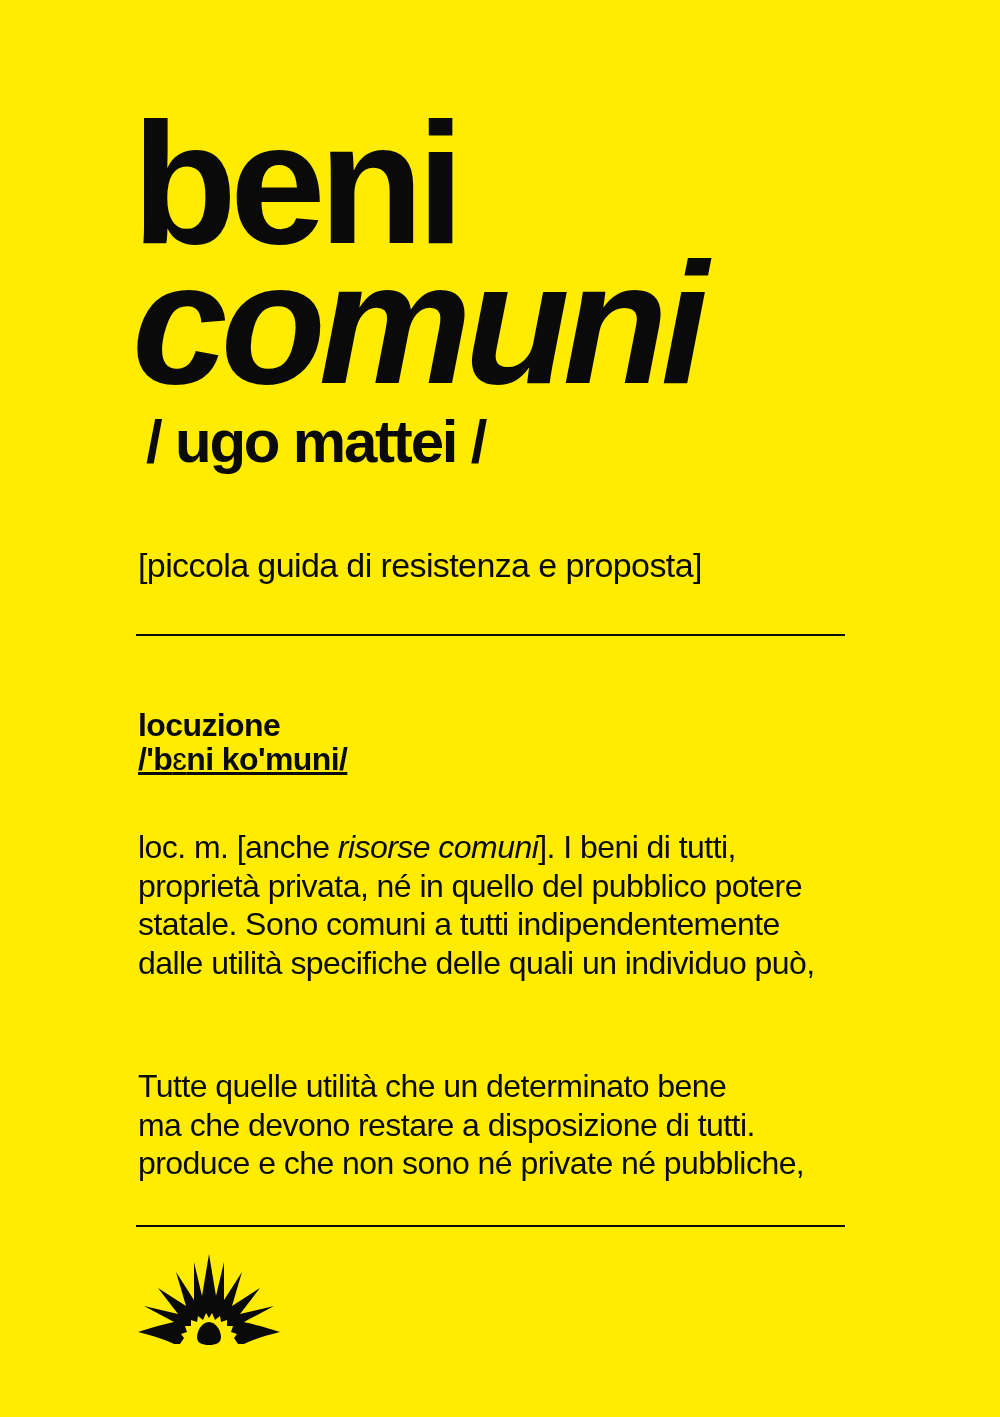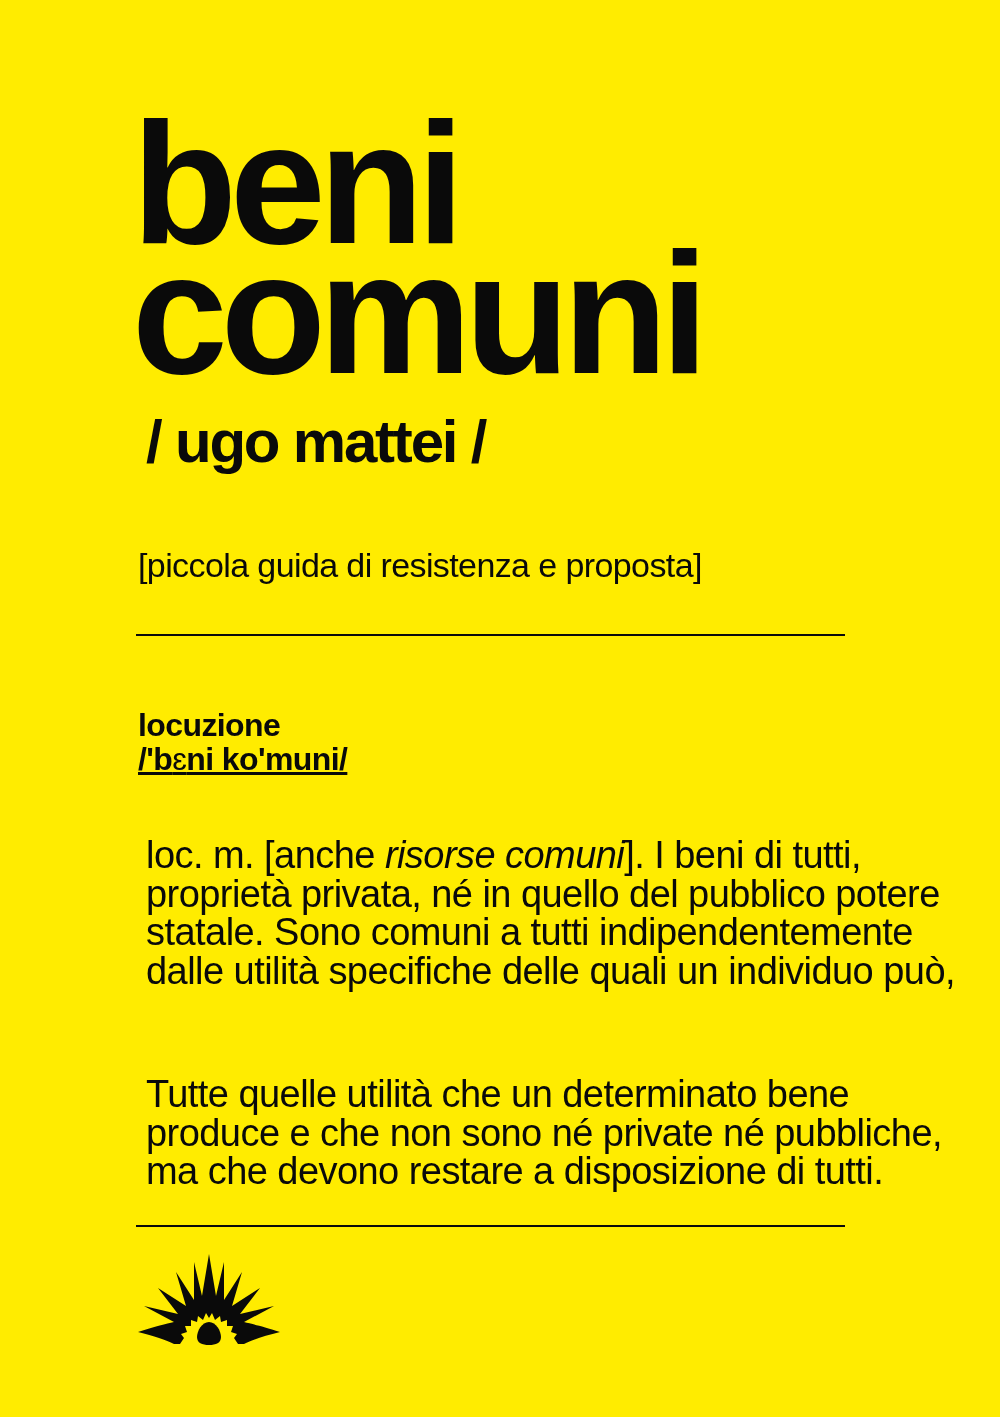--- a/index.html
+++ b/index.html
@@ -18,21 +18,21 @@
     .abs { position: absolute; margin: 0; white-space: nowrap; }
 
     .title-line {
       font-weight: bold;
       font-size: 172px;
       line-height: 1;
       letter-spacing: -7px;
       left: 132px;
     }
     #title-1 { top: 97px; }
-    #title-2 { top: 227px; }
+    #title-2 { top: 237px; font-style: italic; }
 
     #author {
       left: 146px;
       top: 412px;
       font-weight: bold;
       font-size: 60px;
       line-height: 1;
       letter-spacing: -2.2px;
     }
 
@@ -70,24 +70,24 @@
       line-height: 1;
       letter-spacing: -0.6px;
       text-decoration: underline;
     }
     #pronunciation .epsilon { font-weight: normal; }
 
     .definition {
       position: absolute;
       left: 138px;
       width: 760px;
-      font-size: 38px;
+      font-size: 32px;
       line-height: 38.5px;
       letter-spacing: -0.55px;
-      margin: 8px;
+      margin: 0;
     }
     .definition .line { display: block; white-space: nowrap; }
     #definition-1 { top: 828px; }
     #definition-2 { top: 1067px; }
 
     #logo {
       position: absolute;
       left: 136px;
       top: 1254px;
       width: 146px;
@@ -112,22 +112,22 @@
 
 <p class="definition" id="definition-1">
   <span class="line"><span>loc. m. [anche </span><em>risorse comuni</em><span>]. I beni di tutti,</span></span>
   <span class="line">proprietà privata, né in quello del pubblico potere</span>
   <span class="line">statale. Sono comuni a tutti indipendentemente</span>
   <span class="line">dalle utilità specifiche delle quali un individuo può,</span>
 </p>
 
 <p class="definition" id="definition-2">
   <span class="line">Tutte quelle utilità che un determinato bene</span>
+  <span class="line">ma che devono restare a disposizione di tutti.</span>
   <span class="line">produce e che non sono né private né pubbliche,</span>
-  <span class="line">ma che devono restare a disposizione di tutti.</span>
 </p>
 
 <div class="rule" id="rule-2"></div>
 
 <svg id="logo" viewBox="0 0 146 96" xmlns="http://www.w3.org/2000/svg">
 
   <path fill="#0a0a0a" d="
     M2,78
     C20,72 30,70 38,68
     L8,52 L42,60

